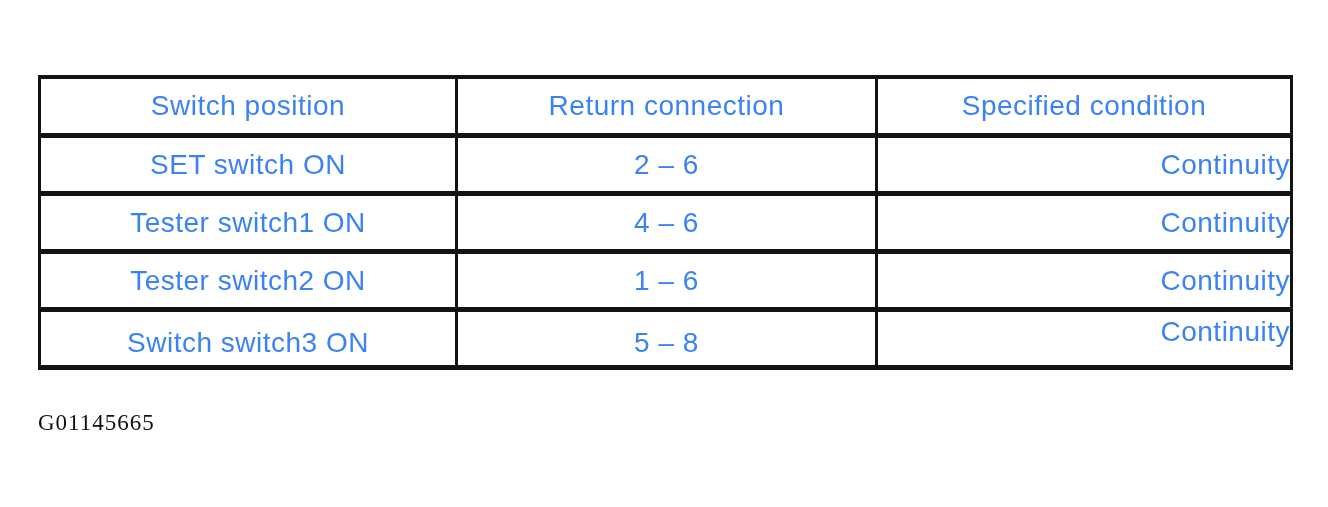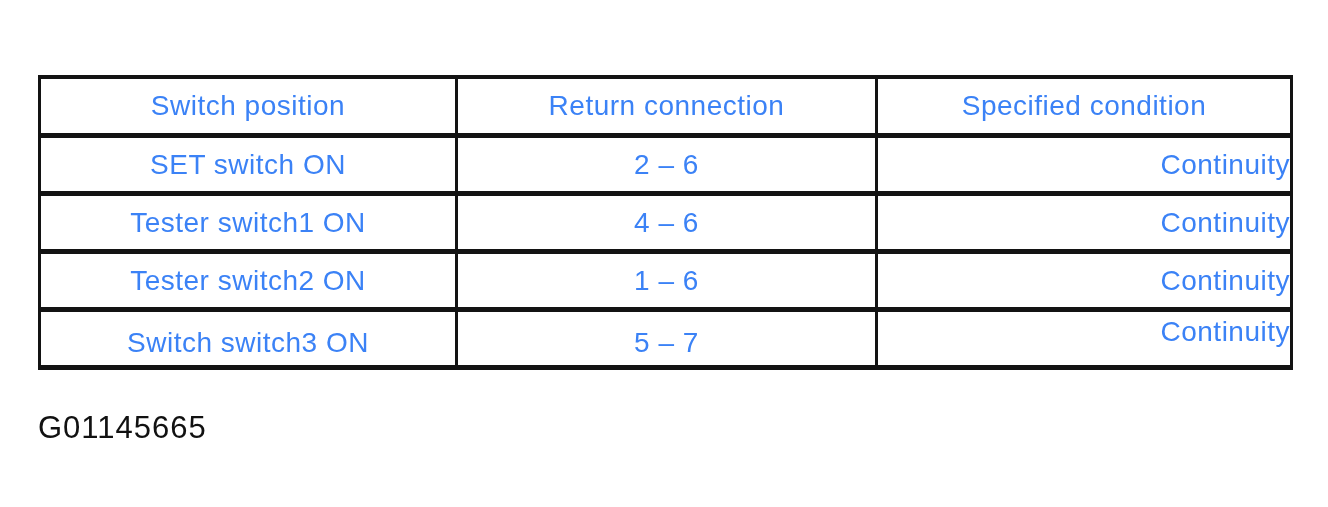--- a/index.html
+++ b/index.html
@@ -56,24 +56,25 @@
   .cell-left   { text-align: right; vertical-align: middle; padding-left: 10px; }
 
   
   .row-last td.cell-center { vertical-align: bottom; padding-bottom: 6px; }
   .row-last td.cell-left   { vertical-align: top; padding-top: 4px; }
 
   .figure-caption {
     position: absolute;
     left: 38px;
     top: 410px;
-    font-size: 31px;
+    font-size: 23px;
     color: #111111;
     letter-spacing: 1px;
     font-weight: 400;
+    font-family: Liberation Serif, serif;
   }
 </style>
 </head>
 <body>
 
 <div class="page">
 
   <table class="doc-table">
     <colgroup>
       <col class="col-switch">
@@ -98,21 +99,21 @@
         <td class="cell-center">4 – 6</td>
         <td class="cell-left">Continuity</td>
       </tr>
       <tr class="data-row">
         <td class="cell-center">Tester switch2 ON</td>
         <td class="cell-center">1 – 6</td>
         <td class="cell-left">Continuity</td>
       </tr>
       <tr class="data-row row-last">
         <td class="cell-center">Switch switch3 ON</td>
-        <td class="cell-center">5 – 7</td>
+        <td class="cell-center">5 – 8</td>
         <td class="cell-left">Continuity</td>
       </tr>
     </tbody>
   </table>
 
   <div class="figure-caption">G01145665</div>
 
 </div>
 
 </body></html>

